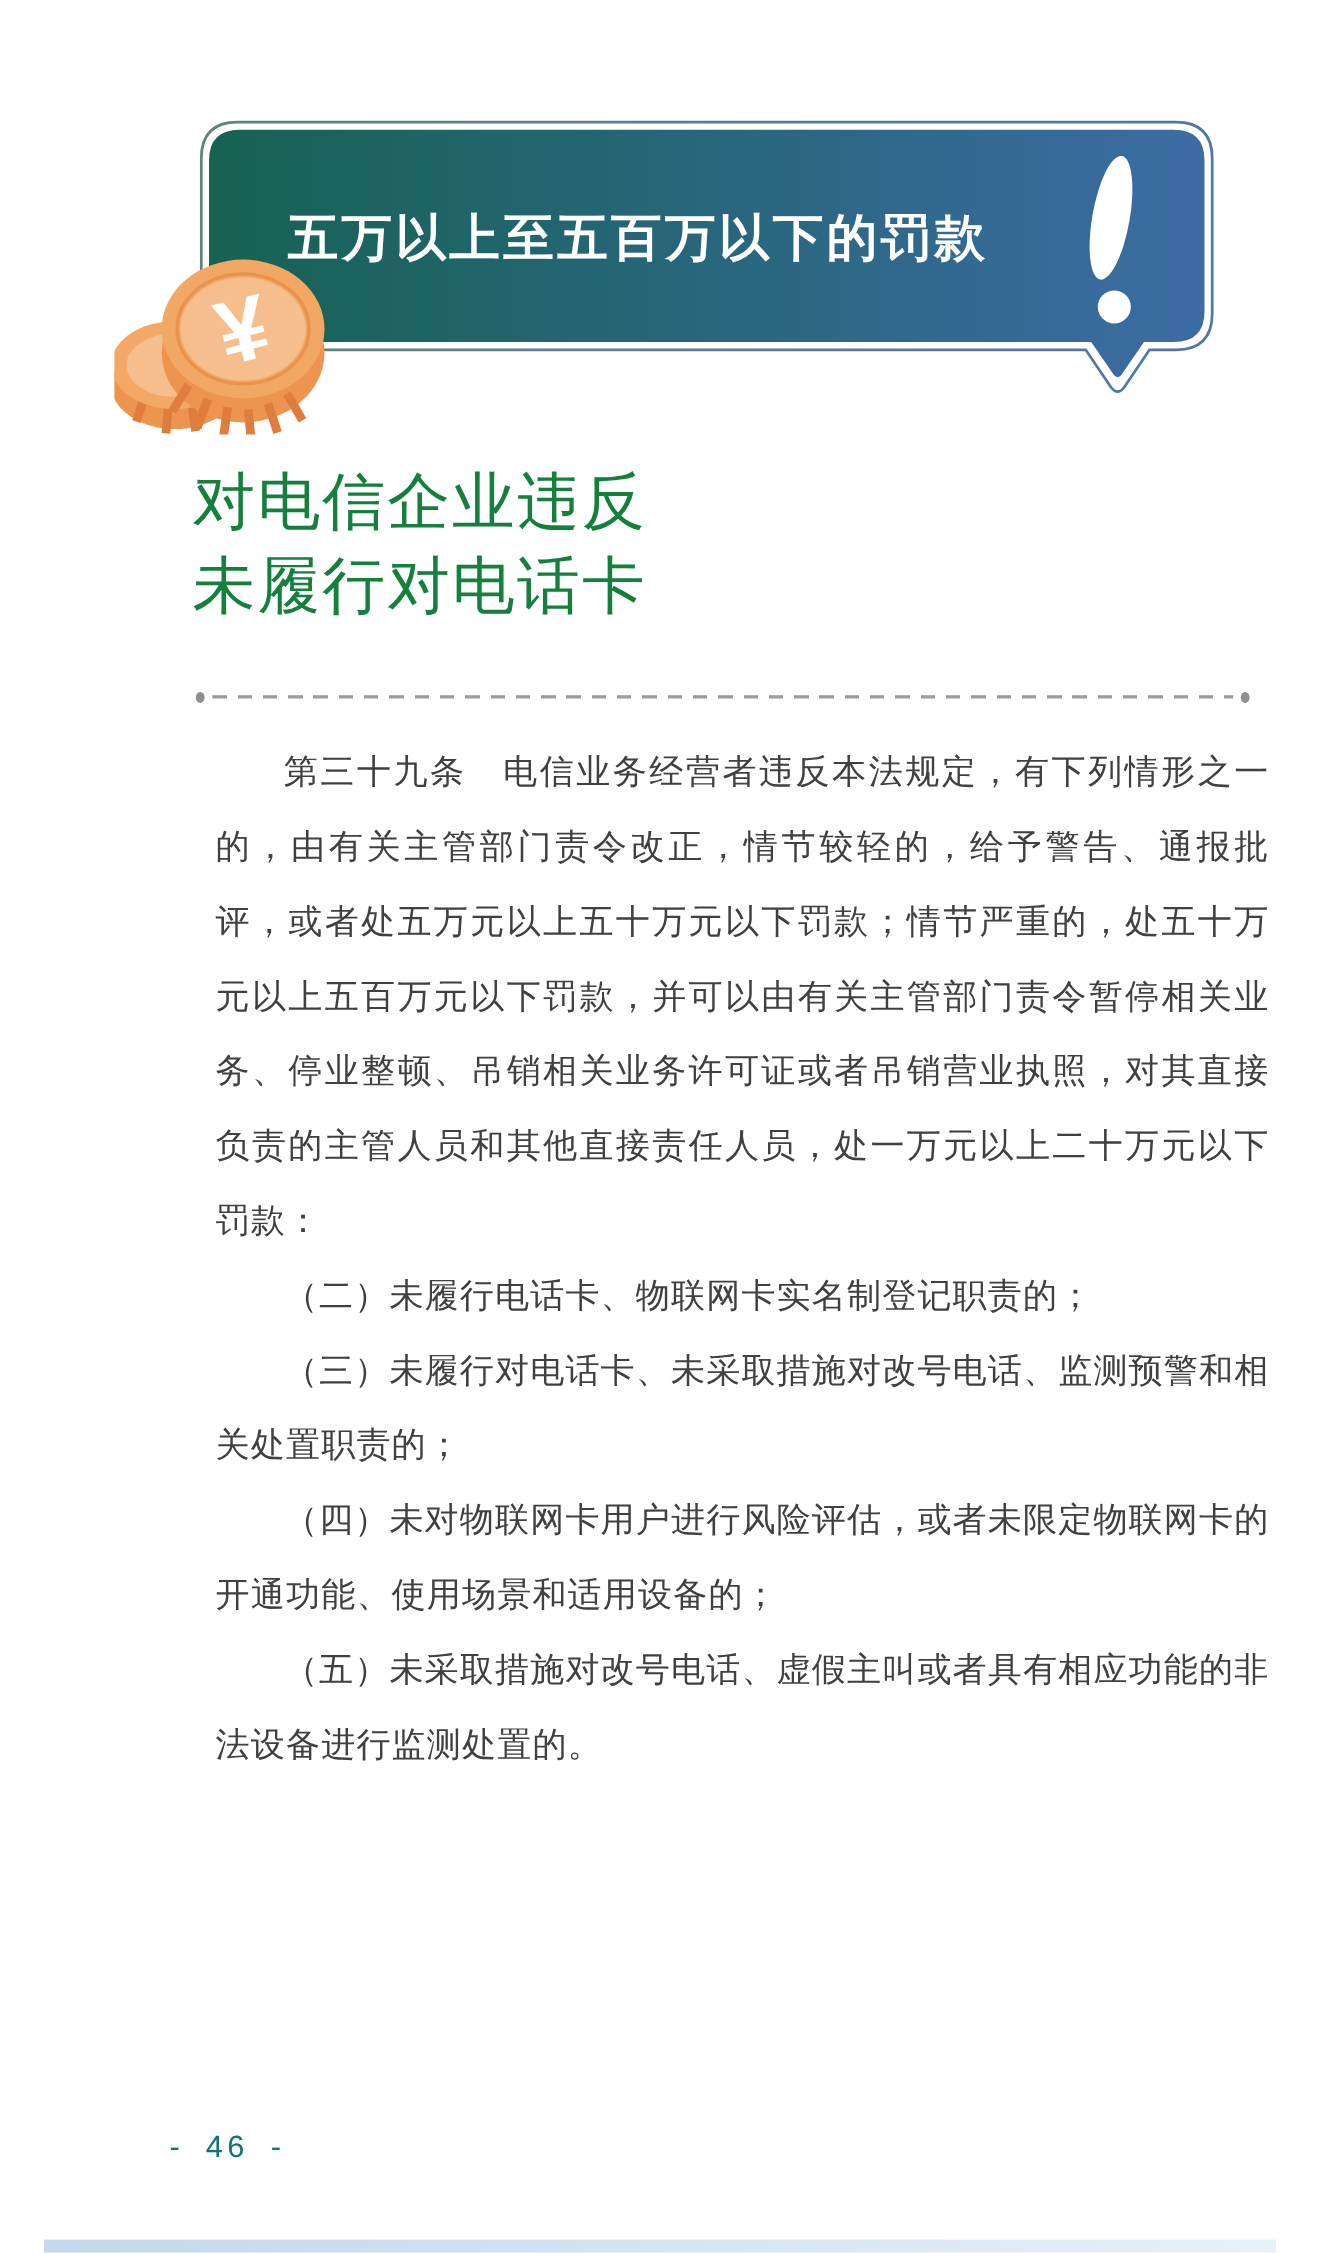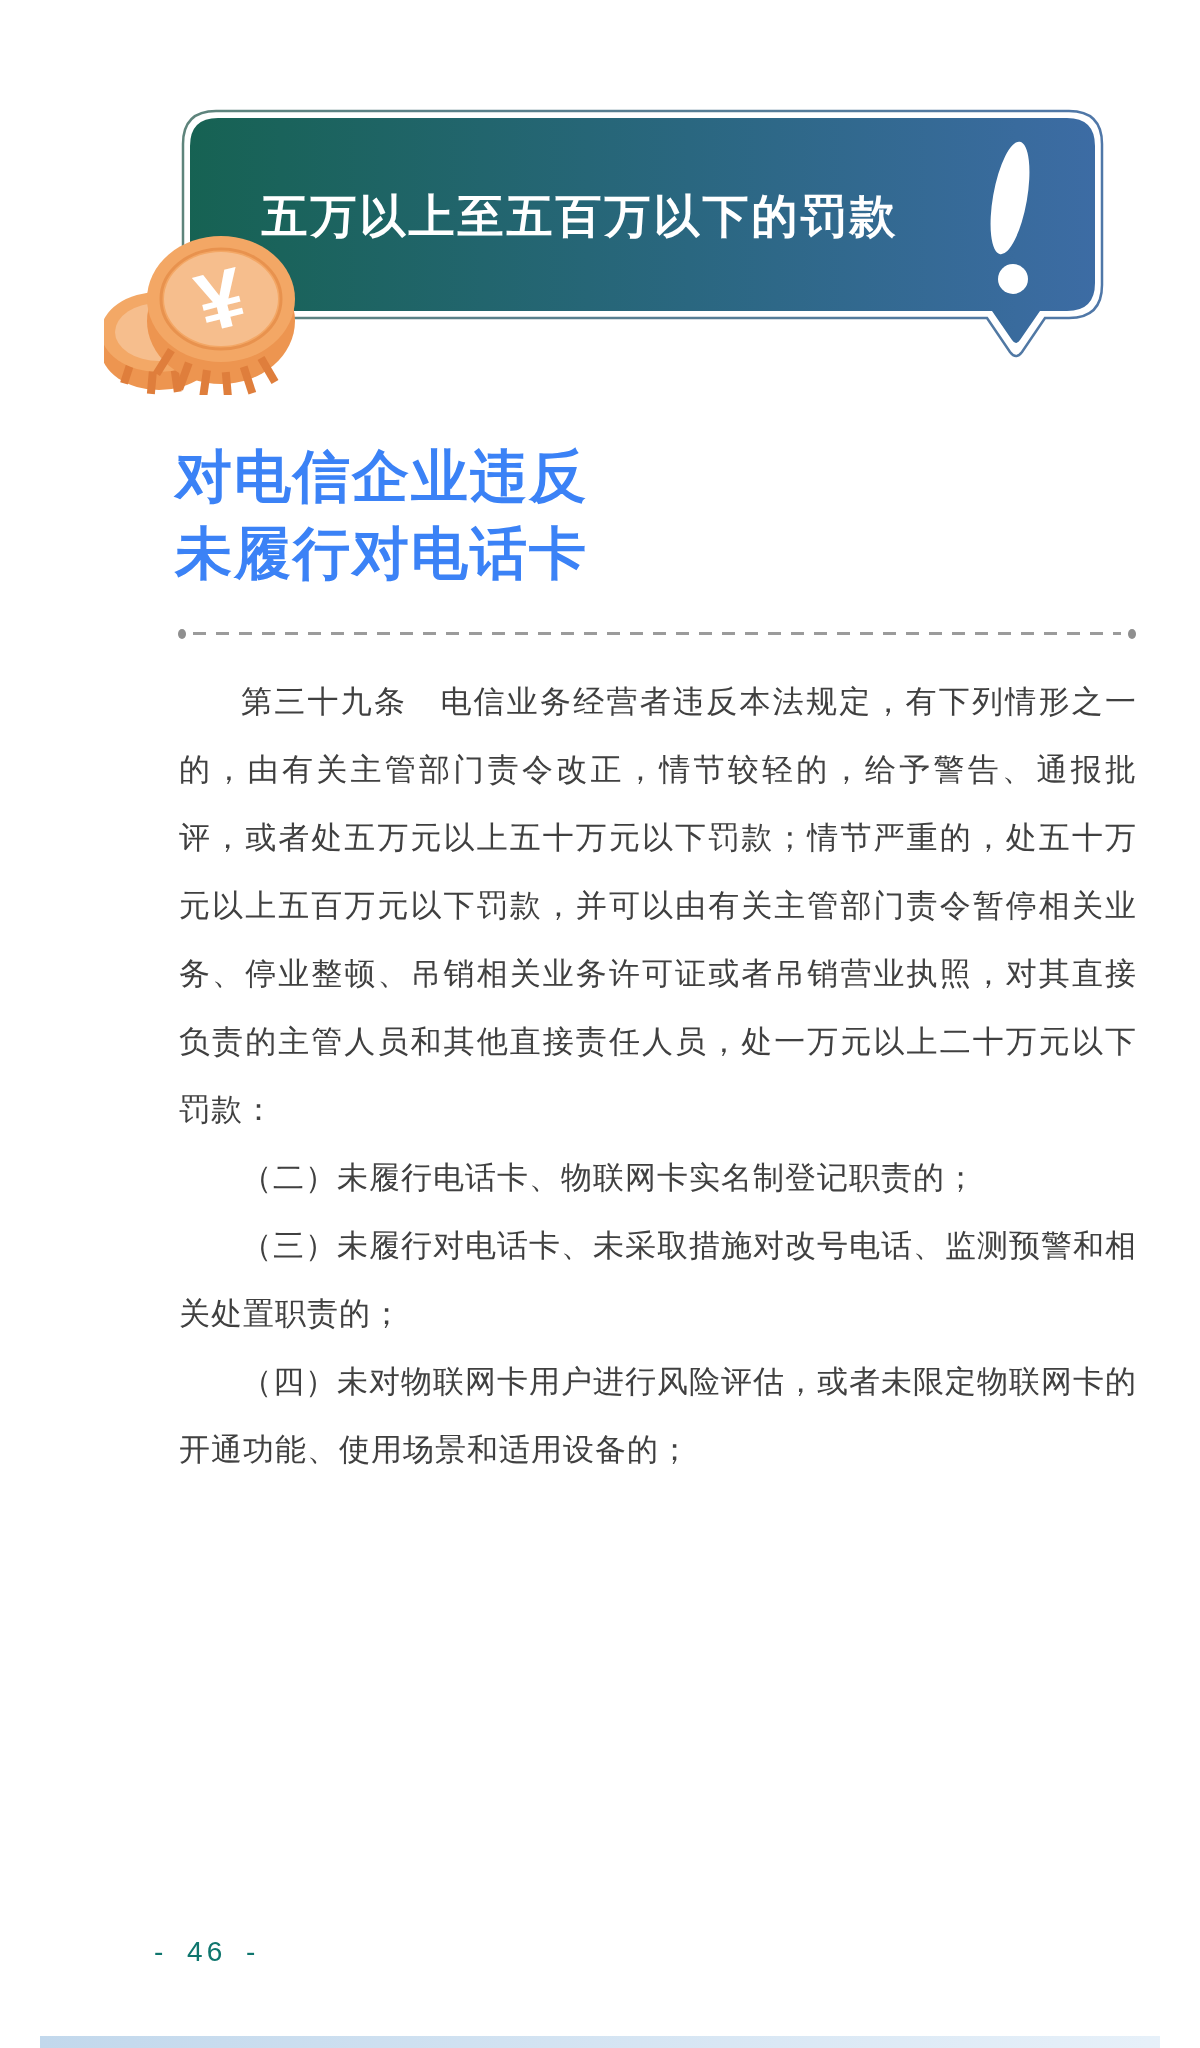--- a/index.html
+++ b/index.html
@@ -16,35 +16,35 @@
     position:absolute; left:190px; top:188px; width:700px; height:56px;
     line-height:56px; text-align:center; color:#ffffff;
     font-size:46px; font-weight:bold; letter-spacing:3px; white-space:nowrap;
   }
 
   
   .coin-svg { position:absolute; left:64px; top:230px; width:202px; height:165px; }
 
   
   .page-title {
-    position:absolute; left:135px; top:438px;
-    font-size:57px; line-height:77px; font-weight:700;
-    color:#3b82f6; letter-spacing:2px; white-space:nowrap;
+    position:absolute; left:135px; top:418px;
+    font-size:57px; line-height:77px; font-weight:400;
+    color:#15803d; letter-spacing:2px; white-space:nowrap;
   }
 
   
   .divider { position:absolute; left:138px; top:628px; width:958px; height:11px;
     display:flex; align-items:center; }
   .divider .dot { width:8px; height:10px; border-radius:50%; background:#8f8f8f; flex:0 0 auto; }
   .divider .dashes { flex:1 1 auto; height:3px; margin:0 7px;
     background:repeating-linear-gradient(90deg,#9b9b9b 0 13px,transparent 13px 23px); }
 
   
   .article {
-    position:absolute; left:139px; top:668px; width:958px;
+    position:absolute; left:156px; top:668px; width:958px;
     font-size:31px; line-height:68px; color:#404040;
     text-align:justify; letter-spacing:1px;
   }
   .article p { text-indent:2em; margin:0; }
 
   
   .page-number {
     position:absolute; left:114px; top:1936px;
     font-size:28px; color:#0f766e; letter-spacing:4px; word-spacing:8px;
     white-space:nowrap;
@@ -119,18 +119,19 @@
     <span class="dot"></span>
     <span class="dashes"></span>
     <span class="dot"></span>
   </div>
 
   <div class="article">
     <p>第三十九条　电信业务经营者违反本法规定，有下列情形之一的，由有关主管部门责令改正，情节较轻的，给予警告、通报批评，或者处五万元以上五十万元以下罚款；情节严重的，处五十万元以上五百万元以下罚款，并可以由有关主管部门责令暂停相关业务、停业整顿、吊销相关业务许可证或者吊销营业执照，对其直接负责的主管人员和其他直接责任人员，处一万元以上二十万元以下罚款：</p>
     <p>（二）未履行电话卡、物联网卡实名制登记职责的；</p>
     <p>（三）未履行对电话卡、未采取措施对改号电话、监测预警和相关处置职责的；</p>
     <p>（四）未对物联网卡用户进行风险评估，或者未限定物联网卡的开通功能、使用场景和适用设备的；</p>
+    <p>（五）未采取措施对改号电话、虚假主叫或者具有相应功能的非法设备进行监测处置的。</p>
   </div>
 
   <div class="page-number">- 46 -</div>
   <div class="bottom-strip"></div>
 
 </div>
 
 </body></html>

